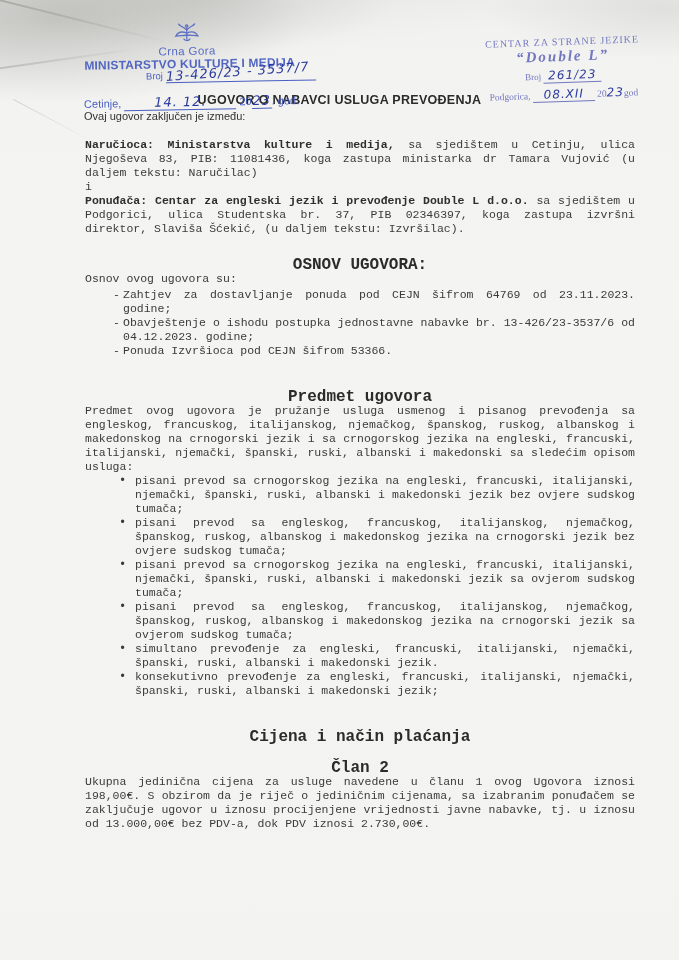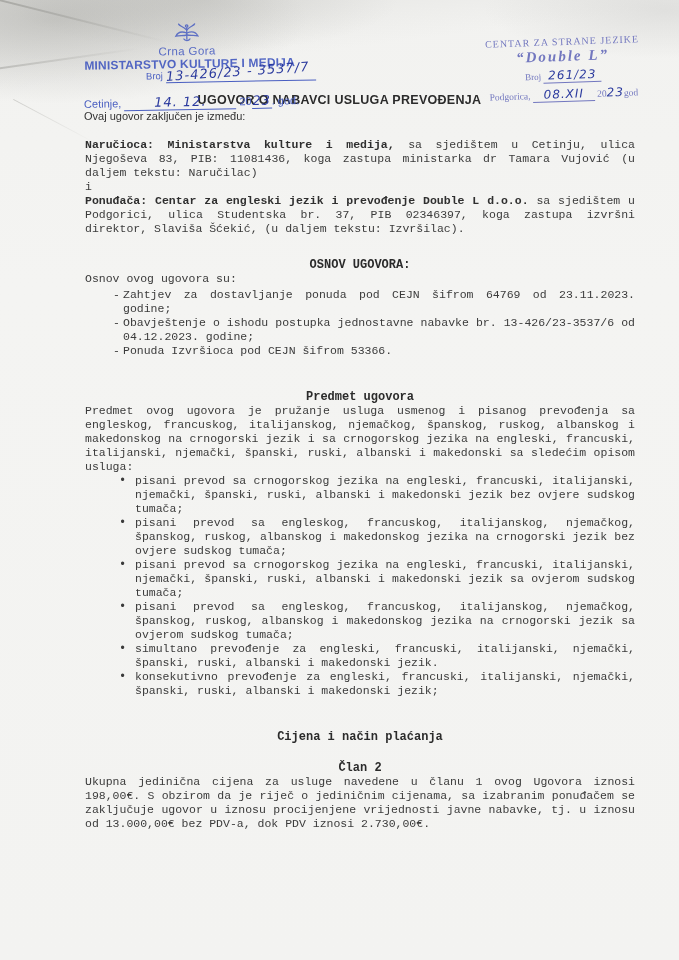--- a/index.html
+++ b/index.html
@@ -72,21 +72,21 @@
 
   
   .content{
     position:absolute;left:85px;top:138px;width:550px;
     font-size:11.5px;line-height:14px;color:#3b3b3b;text-align:justify;font-family:Liberation Mono, monospace;
   }
   .content p{margin:0;}
   .content .b{font-weight:bold;color:#2f2f2f;}
   .conj{margin:0;}
   .heading{
-    text-align:center;font-weight:bold;color:#2b2b2b;font-size:12px;
+    text-align:center;font-weight:bold;color:#2b2b2b;font-size:16px;
   }
   .h-osnov{margin-top:22px;}
   .lead{margin-top:28px;}
   ul.dash{list-style:none;margin:2px 0 0 0;padding:0 0 0 28px;}
   ul.dash li{padding-left:10px;position:relative;}
   ul.dash li::before{content:"-";position:absolute;left:0;top:0;}
   .h-predmet{margin-top:32px;}
   .h-clan1{margin-top:17px;}
   .p-predmet{margin-top:28px;}
   ul.dot{list-style:none;margin:0;padding:0 0 0 50px;}

